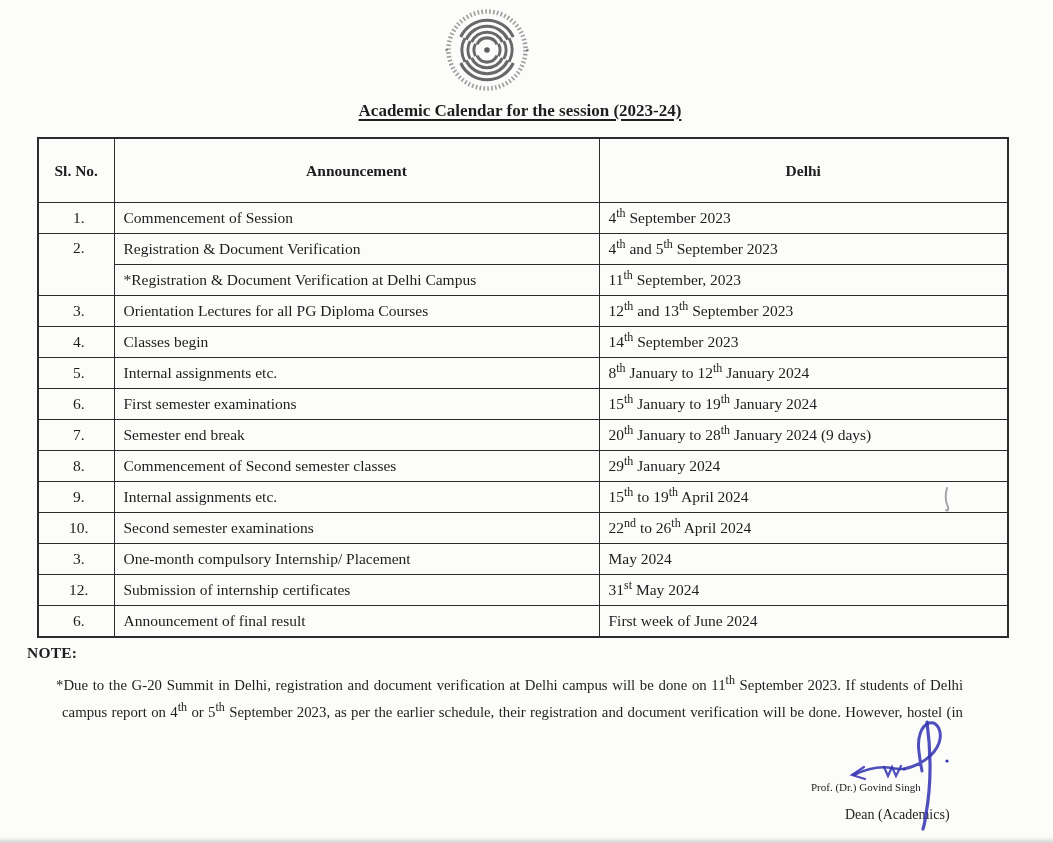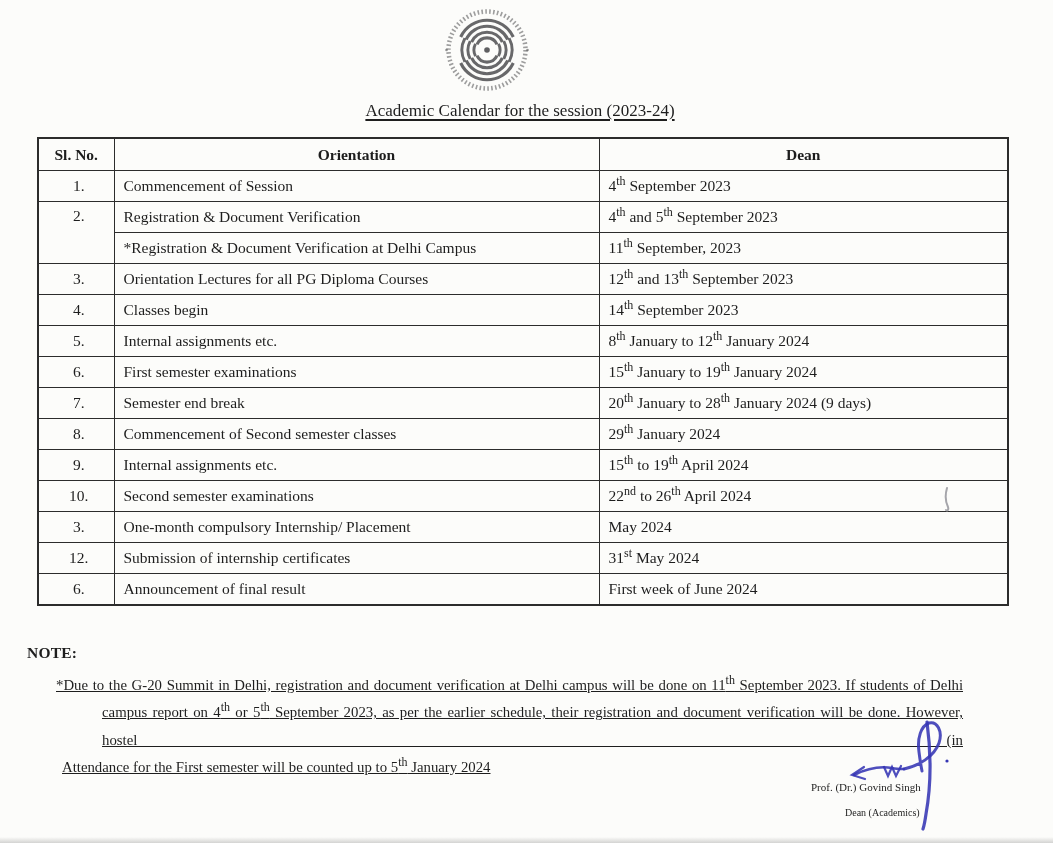--- a/index.html
+++ b/index.html
@@ -5,46 +5,46 @@
   html,body{margin:0;padding:0;}
   body{width:1053px;height:843px;position:relative;background:#fcfcfa;
        font-family:"Liberation Serif", serif;color:#1e1e1e;overflow:hidden;}
   .page{position:absolute;inset:0;}
 
   
   .emblem{position:absolute;left:440px;top:4px;width:94px;height:92px;}
 
   
   .title{position:absolute;left:0;top:101px;width:1040px;text-align:center;
-         font-size:17px;font-weight:normal;}
+         font-size:17px;font-weight:bold;}
   .title span{text-decoration:underline;text-underline-offset:3px;
               text-decoration-thickness:1.5px;}
 
   
   table.cal{position:absolute;left:37px;top:137px;width:970px;
             border-collapse:collapse;table-layout:fixed;
             font-size:15.5px;color:#1d1d1d;}
   table.cal, table.cal th, table.cal td{border:1.5px solid #2c2c2c;}
   table.cal{border-width:2px;outline:0.5px solid #2c2c2c;outline-offset:-1px;}
-  table.cal th{height:31px;font-weight:bold;text-align:center;padding:0 4px;}
+  table.cal th{height:31px;font-weight:bold;text-align:center;padding:16px 4px;}
   table.cal td{height:30px;padding:0 4px 0 9px;vertical-align:middle;}
   td.sl{text-align:center;padding:0 2px;}
   td.sl.span2{vertical-align:top;padding-top:5px;}
   sup{font-size:12px;line-height:0;vertical-align:super;}
 
   
   .note-label{position:absolute;left:27px;top:644px;font-size:15.5px;font-weight:bold;letter-spacing:.2px;text-align:center;}
   .note-lines{position:absolute;left:62px;top:672px;width:901px;font-size:14.8px;line-height:27.4px;}
-  .note-line{display:block;white-space:nowrap;text-decoration:underline;}
-  .note-line.just{white-space:normal;text-align:justify;text-align-last:justify;margin-left:40px;}
+  .note-line{display:block;white-space:nowrap;}
+  .note-line.just{white-space:normal;text-align:justify;text-align-last:justify;}
   .note-line:first-child{margin-left:-6px;}
 
   
   .sig-name{position:absolute;left:811px;top:781px;font-size:11px;}
-  .sig-title{position:absolute;left:845px;top:807px;font-size:10px;}
+  .sig-title{position:absolute;left:845px;top:807px;font-size:14px;}
   .sig-ink{position:absolute;left:846px;top:714px;width:124px;height:118px;}
   .pen-mark{position:absolute;left:938px;top:486px;width:18px;height:30px;}
 
   
   .scan-edge{position:absolute;left:0;bottom:0;width:100%;height:6px;
              background:linear-gradient(to bottom, rgba(0,0,0,0), rgba(90,90,90,.25));}
 </style>
 </head>
 <body>
 
@@ -92,22 +92,22 @@
 
   <table class="cal">
     <colgroup>
         <col style="width:76px">
         <col style="width:485px">
         <col style="width:409px">
       </colgroup>
     <tbody>
         <tr>
       <th>Sl. No.</th>
-      <th>Orientation</th>
-      <th>Dean</th>
+      <th>Announcement</th>
+      <th>Delhi</th>
     </tr>
     <tr>
       <td class="sl">1.</td>
       <td>Commencement of Session</td>
       <td>4<sup>th</sup> September 2023</td>
     </tr>
     <tr>
       <td class="sl span2" rowspan="2">2.</td>
       <td>Registration &amp; Document Verification</td>
       <td>4<sup>th</sup> and 5<sup>th</sup> September 2023</td>
@@ -171,21 +171,20 @@
       <td>Announcement of final result</td>
       <td>First week of June 2024</td>
     </tr>
   </tbody>
     </table>
 
   <div class="note-label">NOTE:</div>
   <div class="note-lines">
     <span class="note-line just">*Due to the G-20 Summit in Delhi, registration and document verification at Delhi campus will be done on 11<sup>th</sup> September 2023. If students of Delhi</span>
     <span class="note-line just">campus report on 4<sup>th</sup> or 5<sup>th</sup> September 2023, as per the earlier schedule, their registration and document verification will be done. However, hostel (in</span>
-    <span class="note-line">Attendance for the First semester will be counted up to 5<sup>th</sup> January 2024</span>
   </div>
 
   <div class="sig-name">Prof. (Dr.) Govind Singh</div>
   <div class="sig-title">Dean (Academics)</div>
   <svg class="sig-ink" viewBox="0 0 124 118">
     <g fill="none" stroke="#3636b4" stroke-opacity="0.88" stroke-linecap="round">
 
       <path d="M 81 8 C 85 38 85 72 80 100 C 79 107 78 112 77 115" stroke-width="3.2"></path>
 
       <path d="M 58 55 C 72 52 88 43 93 29 C 97 17 91 7 83 9 C 75 12 71 24 73 38 C 74 46 75 52 76 57" stroke-width="3"></path>

